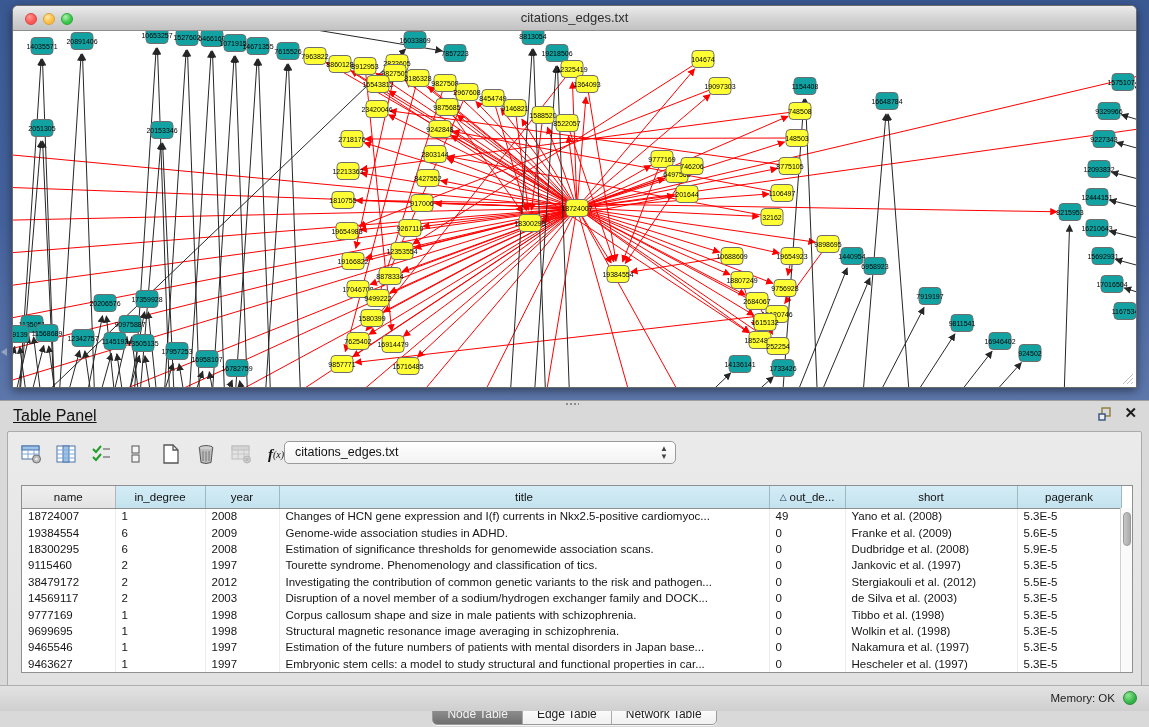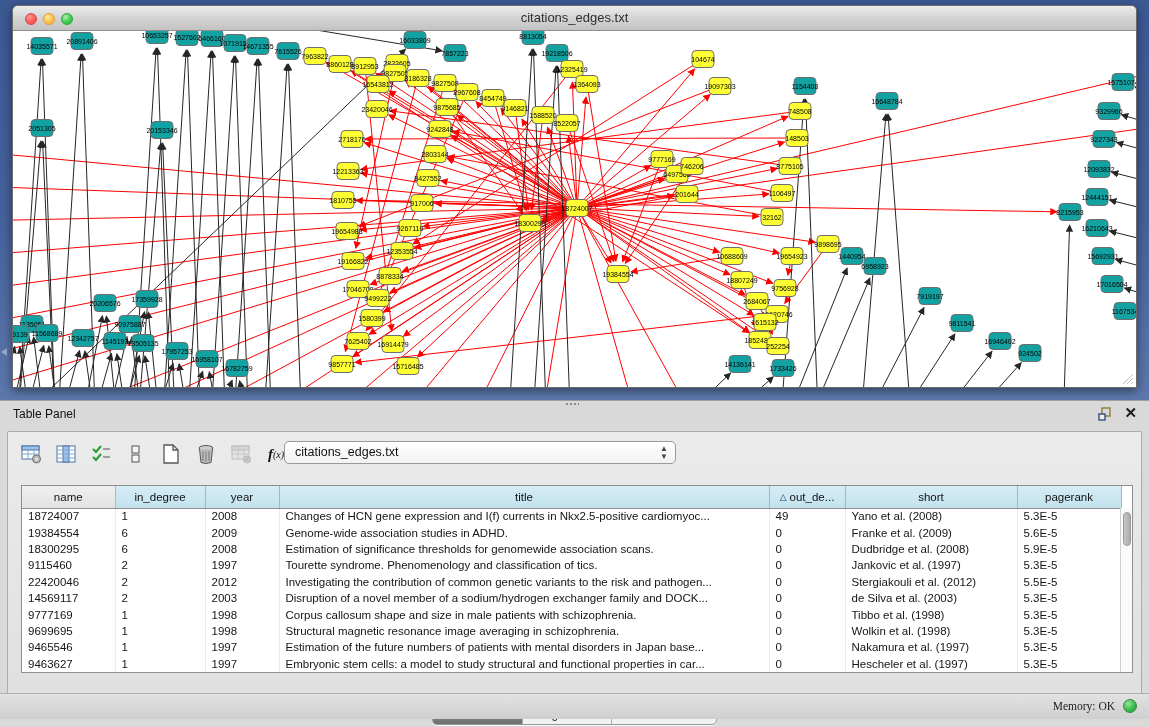--- a/index.html
+++ b/index.html
@@ -27,21 +27,21 @@
   .canvas { position:relative; width:1123px; height:356px; background:#fff; overflow:hidden; }
   .canvas svg { display:block; }
   .grip { position:absolute; right:2px; bottom:2px; width:14px; height:14px; opacity:.55; }
 
   
   .tpanel { position:absolute; left:0; top:400px; width:1149px; height:327px;
     background:#d9d9d9; border-top:1px solid #9e9e9e; }
   .split-handle { position:absolute; left:565px; top:1px; width:14px; height:5px;
     background:radial-gradient(circle,#8b8b8b 1px,transparent 1.4px) 0 0/4px 4px; }
   .tp-head { position:relative; height:26px; }
-  .tp-title { position:absolute; left:13px; top:6px; font-size:12px; color:#111; }
+  .tp-title { position:absolute; left:13px; top:6px; font-size:16px; color:#111;text-decoration:underline; }
   .tp-float { position:absolute; right:36px; top:5px; width:16px; height:16px; cursor:pointer; }
   .tp-close { position:absolute; right:12px; top:3px; font-size:15px; font-weight:bold; color:#1b1b1b; cursor:pointer; }
   .tp-inner { position:absolute; left:7px; right:7px; top:30px; height:268px;
     background:linear-gradient(180deg,#ebebeb,#e0e0e0); border:1px solid #ababab; border-radius:2px; }
   .toolbar { position:absolute; left:12px; top:7px; height:30px; display:flex; align-items:center; gap:13px; }
   .tbtn { width:22px; height:22px; display:flex; align-items:center; justify-content:center; cursor:pointer; }
   .fx { font-size:13px; color:#111; font-family:"Liberation Serif", serif; }
   .fx i { font-weight:bold; font-size:15px; }
   .fx .paren { font-size:10px; font-style:italic; }
   .combo { position:absolute; left:276px; top:9px; width:392px; height:23px;
@@ -62,22 +62,22 @@
   .vscroll { position:absolute; right:0; top:22px; bottom:0; width:12px; background:#fafafa; border-left:1px solid #d0d0d0; }
   .vthumb { position:absolute; left:1.5px; top:4px; width:8px; height:34px; background:linear-gradient(90deg,#c7c7c7,#ababab); border-radius:4px; border:1px solid #9a9a9a; }
 
   .tabs { position:absolute; left:0; right:0; top:272px; display:flex; justify-content:center; }
   .seg { display:flex; border:1px solid #9b9b9b; border-radius:5px; overflow:hidden;
     background:linear-gradient(180deg,#ffffff,#f0f0f0); box-shadow:0 1px 0 rgba(255,255,255,.7); }
   .seg .tab { padding:2px 14px 3px; font-size:12px; color:#222; border-right:1px solid #ababab; cursor:pointer; }
   .seg .tab:last-child { border-right:none; }
   .seg .tab.sel { background:linear-gradient(180deg,#9a9a9a,#6f6f6f); color:#f4f4f4; }
 
-  .statusbar { position:absolute; left:0; bottom:8px; width:100%; height:26px;
-    background:linear-gradient(180deg,#e2e2e2,#cfcfcf); border-top:1px solid #aeaeae;font-family:Liberation Serif, serif; }
+  .statusbar { position:absolute; left:0; bottom:16px; width:100%; height:26px;
+    background:linear-gradient(180deg,#e2e2e2,#cfcfcf); border-top:1px solid #aeaeae; }
   .mem { position:absolute; right:34px; top:6px; font-size:11.5px; color:#1d1d1d; }
   .memdot { position:absolute; right:12px; top:5px; width:14px; height:14px; border-radius:50%;
     background:radial-gradient(circle at 35% 30%,#93e793,#2fb244 65%); border:1px solid #2c8c3c; }
 </style>
 </head>
 <body>
 
 <div class="app">
 
   <div class="desktop">
@@ -840,21 +840,21 @@
               <tr>
                 <td>9115460</td>
                 <td>2</td>
                 <td>1997</td>
                 <td>Tourette syndrome. Phenomenology and classification of tics.</td>
                 <td>0</td>
                 <td>Jankovic et al. (1997)</td>
                 <td>5.3E-5</td>
               </tr>
               <tr>
-                <td>22420046</td>
+                <td>38479172</td>
                 <td>2</td>
                 <td>2012</td>
                 <td>Investigating the contribution of common genetic variants to the risk and pathogen...</td>
                 <td>0</td>
                 <td>Stergiakouli et al. (2012)</td>
                 <td>5.5E-5</td>
               </tr>
               <tr>
                 <td>14569117</td>
                 <td>2</td>

